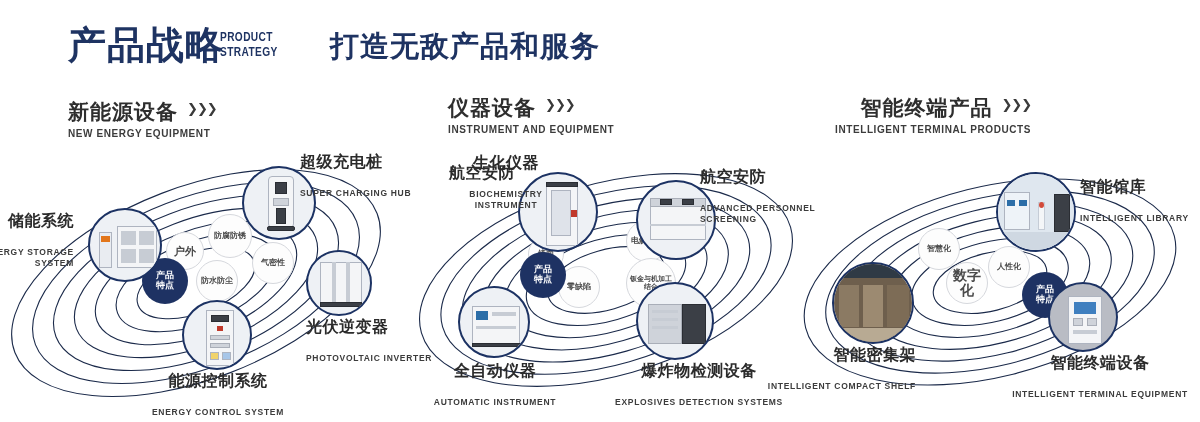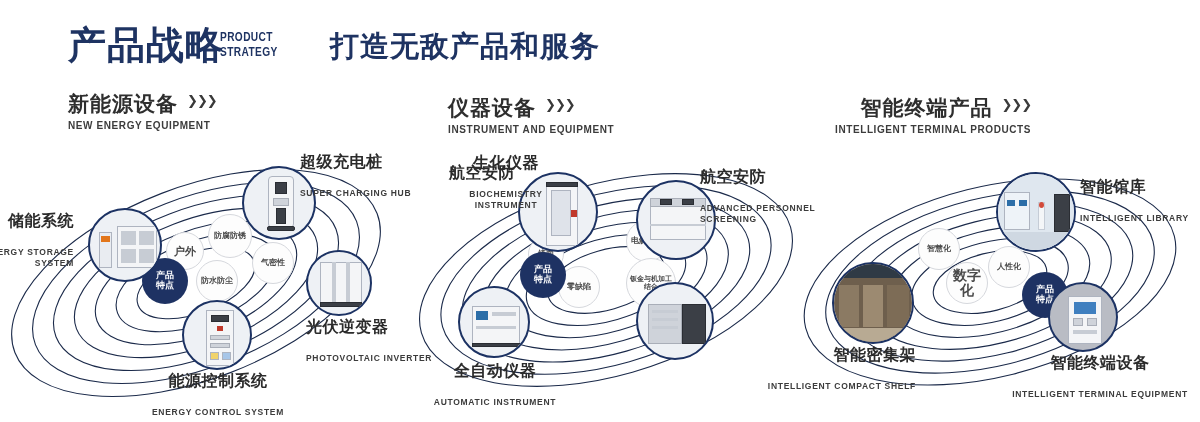--- a/index.html
+++ b/index.html
@@ -94,21 +94,21 @@
 
   <div class="header">
     <div class="title-cn">产品战略</div>
     <div class="title-en">
       <span>PRODUCT</span>
       <span>STRATEGY</span>
     </div>
     <div class="title-sub">打造无敌产品和服务</div>
   </div>
 
-  <div class="ghead" style="left:68px;top:92px;">
+  <div class="ghead" style="left:68px;top:100px;">
     <div><span class="cn">新能源设备</span><span class="arrows">❯❯❯</span></div>
     <div class="en">NEW ENERGY EQUIPMENT</div>
   </div>
 
   <div class="ghead" style="left:448px;top:96px;">
     <div><span class="cn">仪器设备</span><span class="arrows">❯❯❯</span></div>
     <div class="en">INSTRUMENT AND EQUIPMENT</div>
   </div>
 
   <div class="ghead" style="left:835px;top:96px;text-align:right;">
@@ -267,20 +267,24 @@
 
     <div class="pc" style="left:238px;top:132px;width:78px;height:78px;">
       <div class="ph">
         <div class="dev mid" style="left:10px;top:20px;width:34px;height:40px;"></div>
         <div class="dev dark" style="left:44px;top:20px;width:24px;height:40px;"></div>
         <div class="stripe" style="left:14px;top:26px;width:26px;height:3px;"></div>
         <div class="stripe" style="left:14px;top:34px;width:26px;height:3px;"></div>
         <div class="stripe" style="left:14px;top:42px;width:26px;height:3px;"></div>
       </div>
     </div>
+    <div class="lbl c" style="left:206px;top:212px;width:190px;">
+      <div class="cn">爆炸物检测设备</div>
+      <div class="en">EXPLOSIVES DETECTION SYSTEMS</div>
+    </div>
   </div>
 
   <div class="group" style="left:790px;width:410px;">
     <svg class="rings" viewBox="0 0 410 265">
       <g fill="none" stroke="#1b2a4a" stroke-width="1.1">
         <ellipse cx="200" cy="132" rx="58" ry="29" transform="rotate(-14 200 132)"></ellipse>
         <ellipse cx="200" cy="132" rx="80" ry="40" transform="rotate(-14 200 132)"></ellipse>
         <ellipse cx="200" cy="132" rx="102" ry="51" transform="rotate(-14 200 132)"></ellipse>
         <ellipse cx="200" cy="132" rx="124" ry="62" transform="rotate(-14 200 132)"></ellipse>
         <ellipse cx="200" cy="132" rx="146" ry="73" transform="rotate(-14 200 132)"></ellipse>

